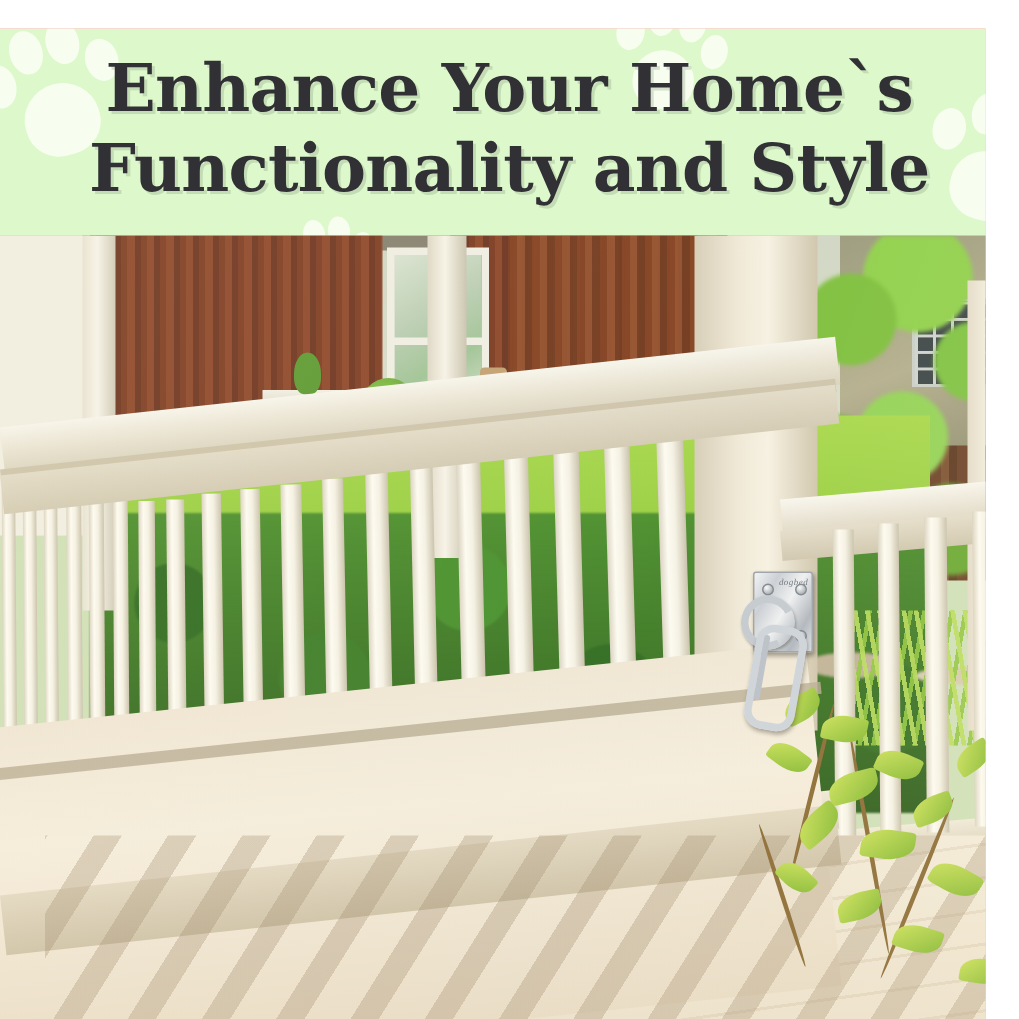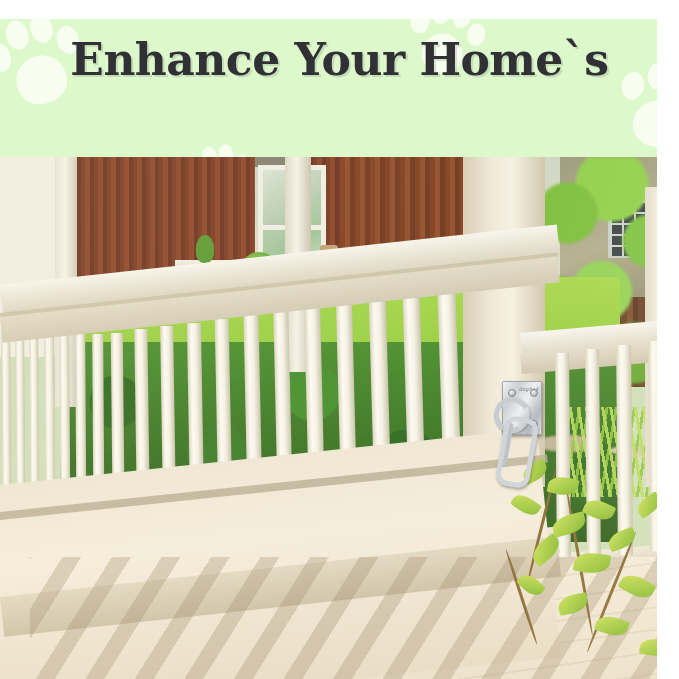--- a/index.html
+++ b/index.html
@@ -233,20 +233,21 @@
           <div class="pad" style="left: 29px; top: 10px; width: 21px; height: 28px; border-radius: 50%;"></div>
           <div class="pad" style="left: 53px; top: 10px; width: 21px; height: 28px; border-radius: 50%;"></div>
         </div>
         <div class="paw" style="left: 170px; top: 104px; width: 96px; height: 104px; transform: scale(0.7) rotate(-8deg);">
           <div class="pad" style="left: 29px; top: 10px; width: 21px; height: 28px; border-radius: 50%;"></div>
           <div class="pad" style="left: 53px; top: 10px; width: 21px; height: 28px; border-radius: 50%;"></div>
           <div class="pad" style="left: 74px; top: 28px; width: 21px; height: 27px; border-radius: 50%;"></div>
         </div>
       </div>
     <div class="headline" id="line1">Enhance Your Home`s</div>
+    <div class="headline" id="line2">Functionality and Style</div>
   </div>
 
   <div id="photo">
 
     <div class="lyr" id="bg-sky"></div>
     <div class="lyr" id="bg-house-right"></div>
     <div class="lyr" id="bg-window-grid"></div>
     <div class="lyr" id="bg-fence-right"></div>
     <div class="lyr" id="bg-trees-right"></div>
 

